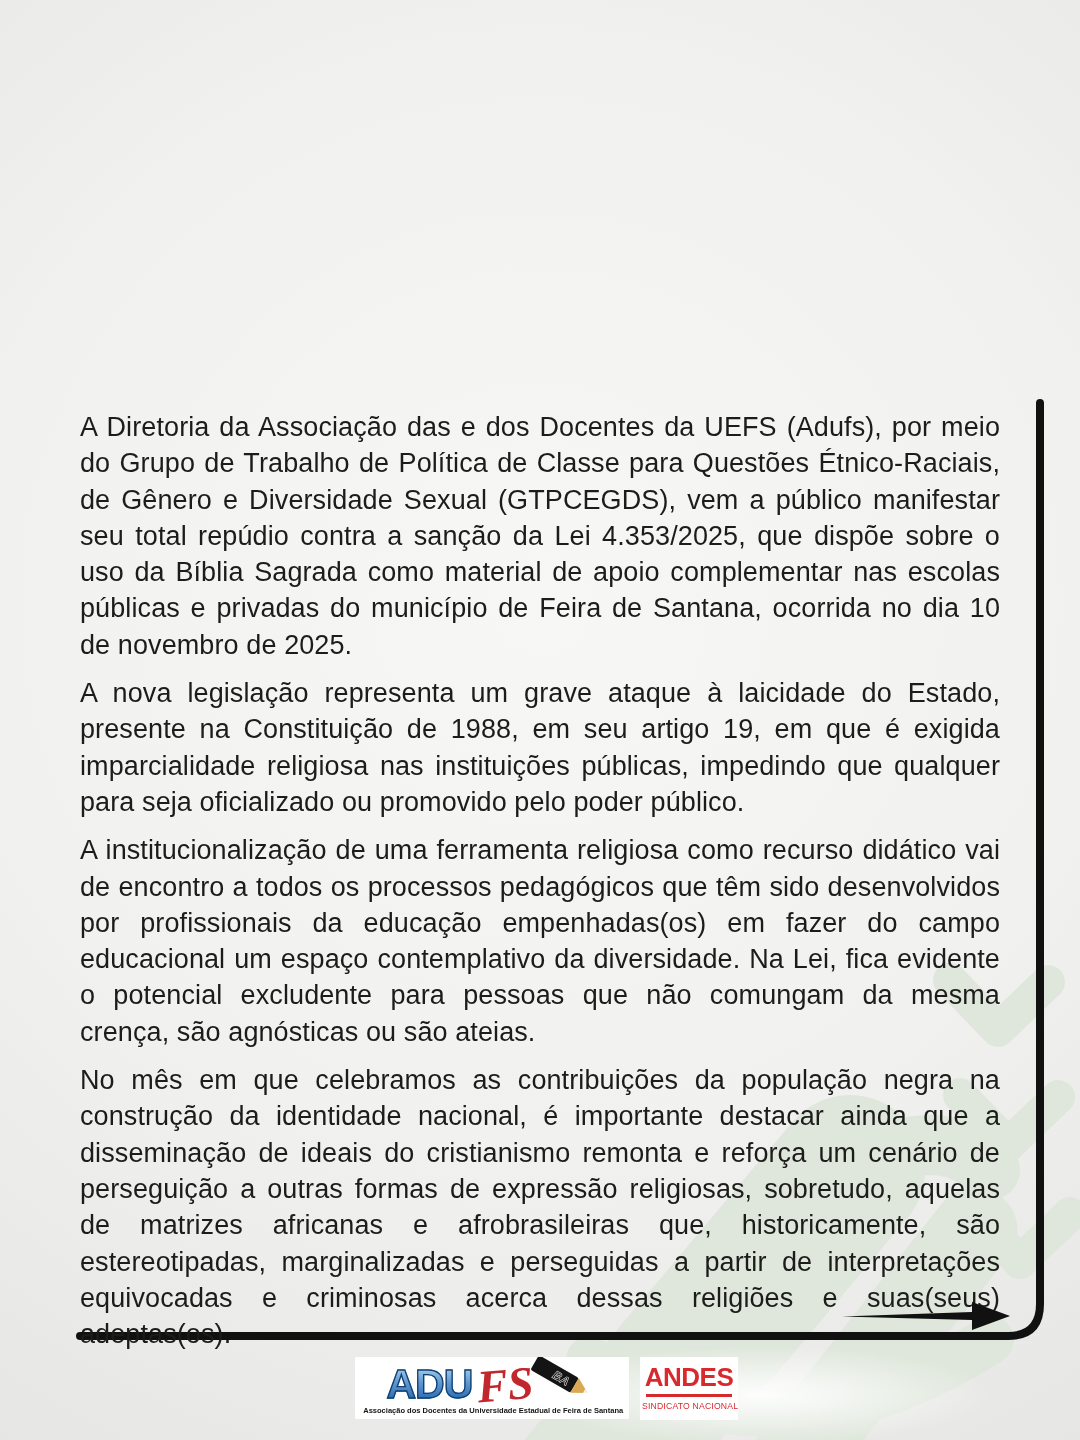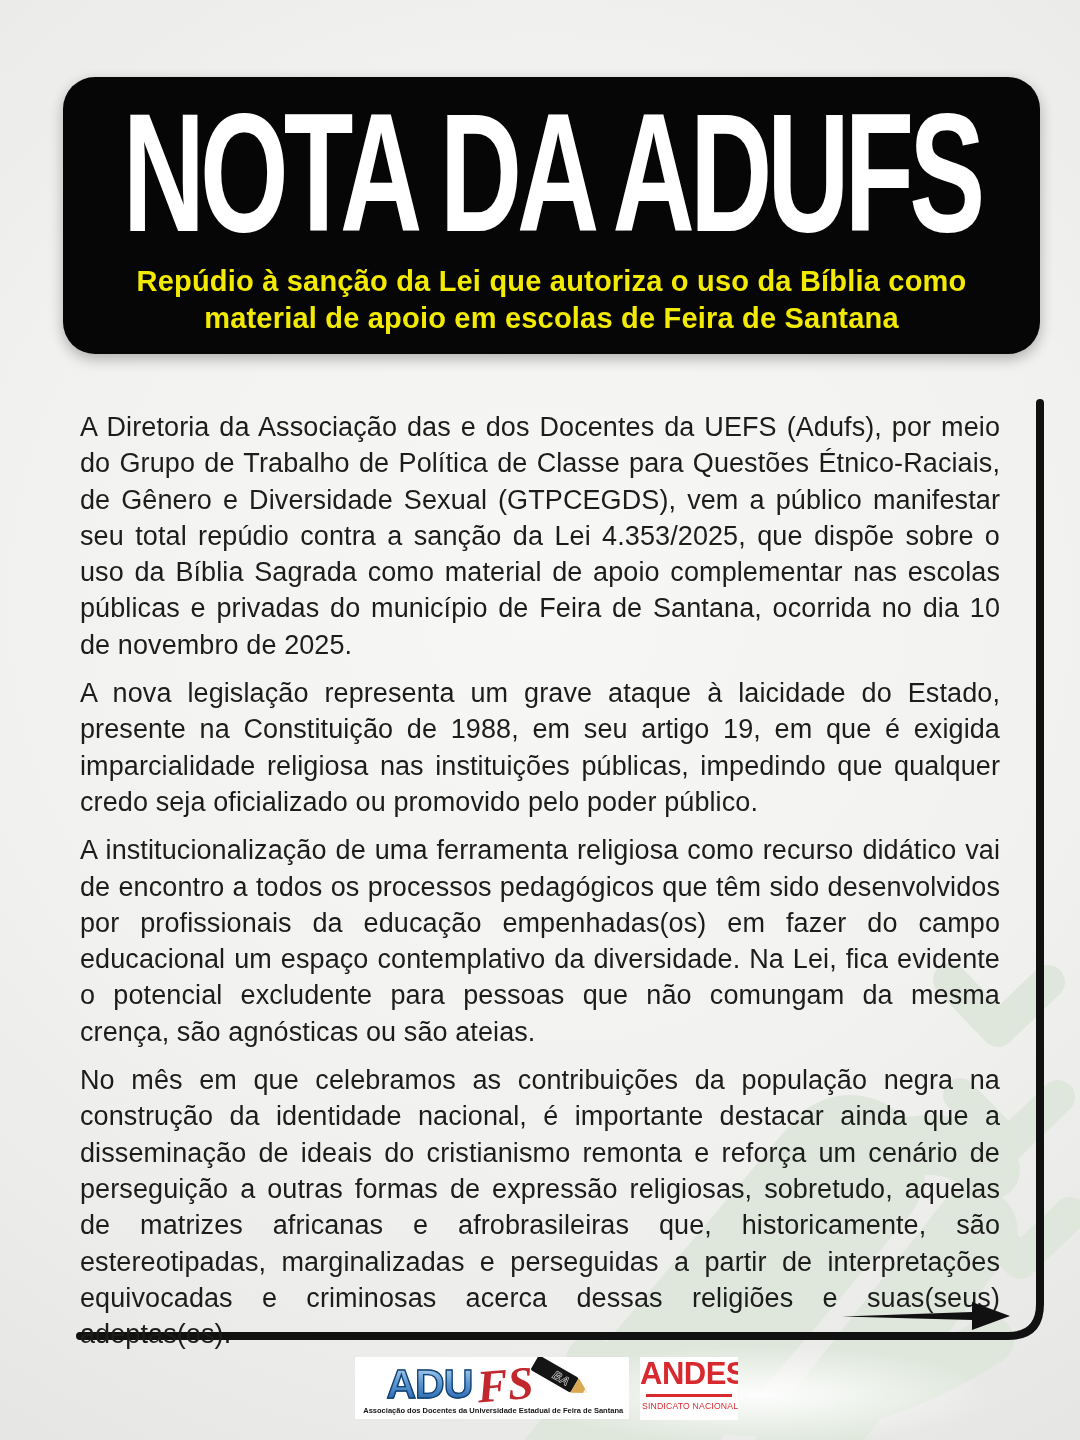--- a/index.html
+++ b/index.html
@@ -85,22 +85,22 @@
     font-size: 8px; font-weight: 700; color: #141414; white-space: nowrap;
     transform: scaleX(0.94); transform-origin: 50% 50%; margin-top: 1px;
   }
 
   .andes-box {
     position: absolute; left: 640px; top: 1357px; width: 98px; height: 63px;
     background: #ffffff; z-index: 3; text-align: center; overflow: hidden;
     padding-top: 0;
   }
   .andes-name {
-    font-weight: 900; font-size: 31px; line-height: 1.05; letter-spacing: -0.5px;
-    margin-top: 1px;
+    font-weight: 900; font-size: 26px; line-height: 1.05; letter-spacing: -0.5px;
+    margin-top: 7px;
   }
   .andes-rule { height: 3px; margin: 3px 6px 4px 6px; }
   .andes-sub {
     font-size: 9px; font-weight: 400; white-space: nowrap; letter-spacing: 0.2px;
     transform: scaleX(0.96); transform-origin: 50% 50%;
   }
 </style>
 </head>
 <body>
 
@@ -117,31 +117,24 @@
       <path d="M 430 90 L 478 140 L 528 92" stroke-width="34"></path>
       <path d="M 440 205 L 488 255 L 538 207" stroke-width="34"></path>
       <path d="M 452 322 L 500 372 L 550 324" stroke-width="34"></path>
 
       <path d="M 70 470 Q 260 585 470 450" stroke-width="48"></path>
     </g>
   </svg>
 
   <div class="logo-glow"></div>
 
-  <div class="header-block">
-    <div class="header-title">NOTA DA ADUFS</div>
-    <div class="header-subtitle" style="color:#f2ea00;">
-      <div>Repúdio à sanção da Lei que autoriza o uso da Bíblia como</div>
-      <div>material de apoio em escolas de Feira de Santana</div>
-    </div>
-  </div>
 
   <div class="body-text" style="color:#1c1c1a;">
     <p>A Diretoria da Associação das e dos Docentes da UEFS (Adufs), por meio do Grupo de Trabalho de Política de Classe para Questões Étnico-Raciais, de Gênero e Diversidade Sexual (GTPCEGDS), vem a público manifestar seu total repúdio contra a sanção da Lei 4.353/2025, que dispõe sobre o uso da Bíblia Sagrada como material de apoio complementar nas escolas públicas e privadas do município de Feira de Santana, ocorrida no dia 10 de novembro de 2025.</p>
-    <p>A nova legislação representa um grave ataque à laicidade do Estado, presente na Constituição de 1988, em seu artigo 19, em que é exigida imparcialidade religiosa nas instituições públicas, impedindo que qualquer credo seja oficializado ou promovido pelo poder público.</p>
+    <p>A nova legislação representa um grave ataque à laicidade do Estado, presente na Constituição de 1988, em seu artigo 19, em que é exigida imparcialidade religiosa nas instituições públicas, impedindo que qualquer para seja oficializado ou promovido pelo poder público.</p>
     <p>A institucionalização de uma ferramenta religiosa como recurso didático vai de encontro a todos os processos pedagógicos que têm sido desenvolvidos por profissionais da educação empenhadas(os) em fazer do campo educacional um espaço contemplativo da diversidade. Na Lei, fica evidente o potencial excludente para pessoas que não comungam da mesma crença, são agnósticas ou são ateias.</p>
     <p>No mês em que celebramos as contribuições da população negra na construção da identidade nacional, é importante destacar ainda que a disseminação de ideais do cristianismo remonta e reforça um cenário de perseguição a outras formas de expressão religiosas, sobretudo, aquelas de matrizes africanas e afrobrasileiras que, historicamente, são estereotipadas, marginalizadas e perseguidas a partir de interpretações equivocadas e criminosas acerca dessas religiões e suas(seus) adeptas(os).</p>
   </div>
 
   <svg class="frame-svg" viewBox="0 0 1080 1440" xmlns="http://www.w3.org/2000/svg">
     <path d="M 1040 403 L 1040 1304 Q 1040 1336 1008 1336 L 80 1336" fill="none" stroke="#111111" stroke-width="8" stroke-linecap="round" stroke-linejoin="round"></path>
   </svg>
 
   <svg class="arrow-svg" viewBox="0 0 170 38" xmlns="http://www.w3.org/2000/svg">
     <polygon points="0,19.5 130,15 130,23" fill="#111111"></polygon>

